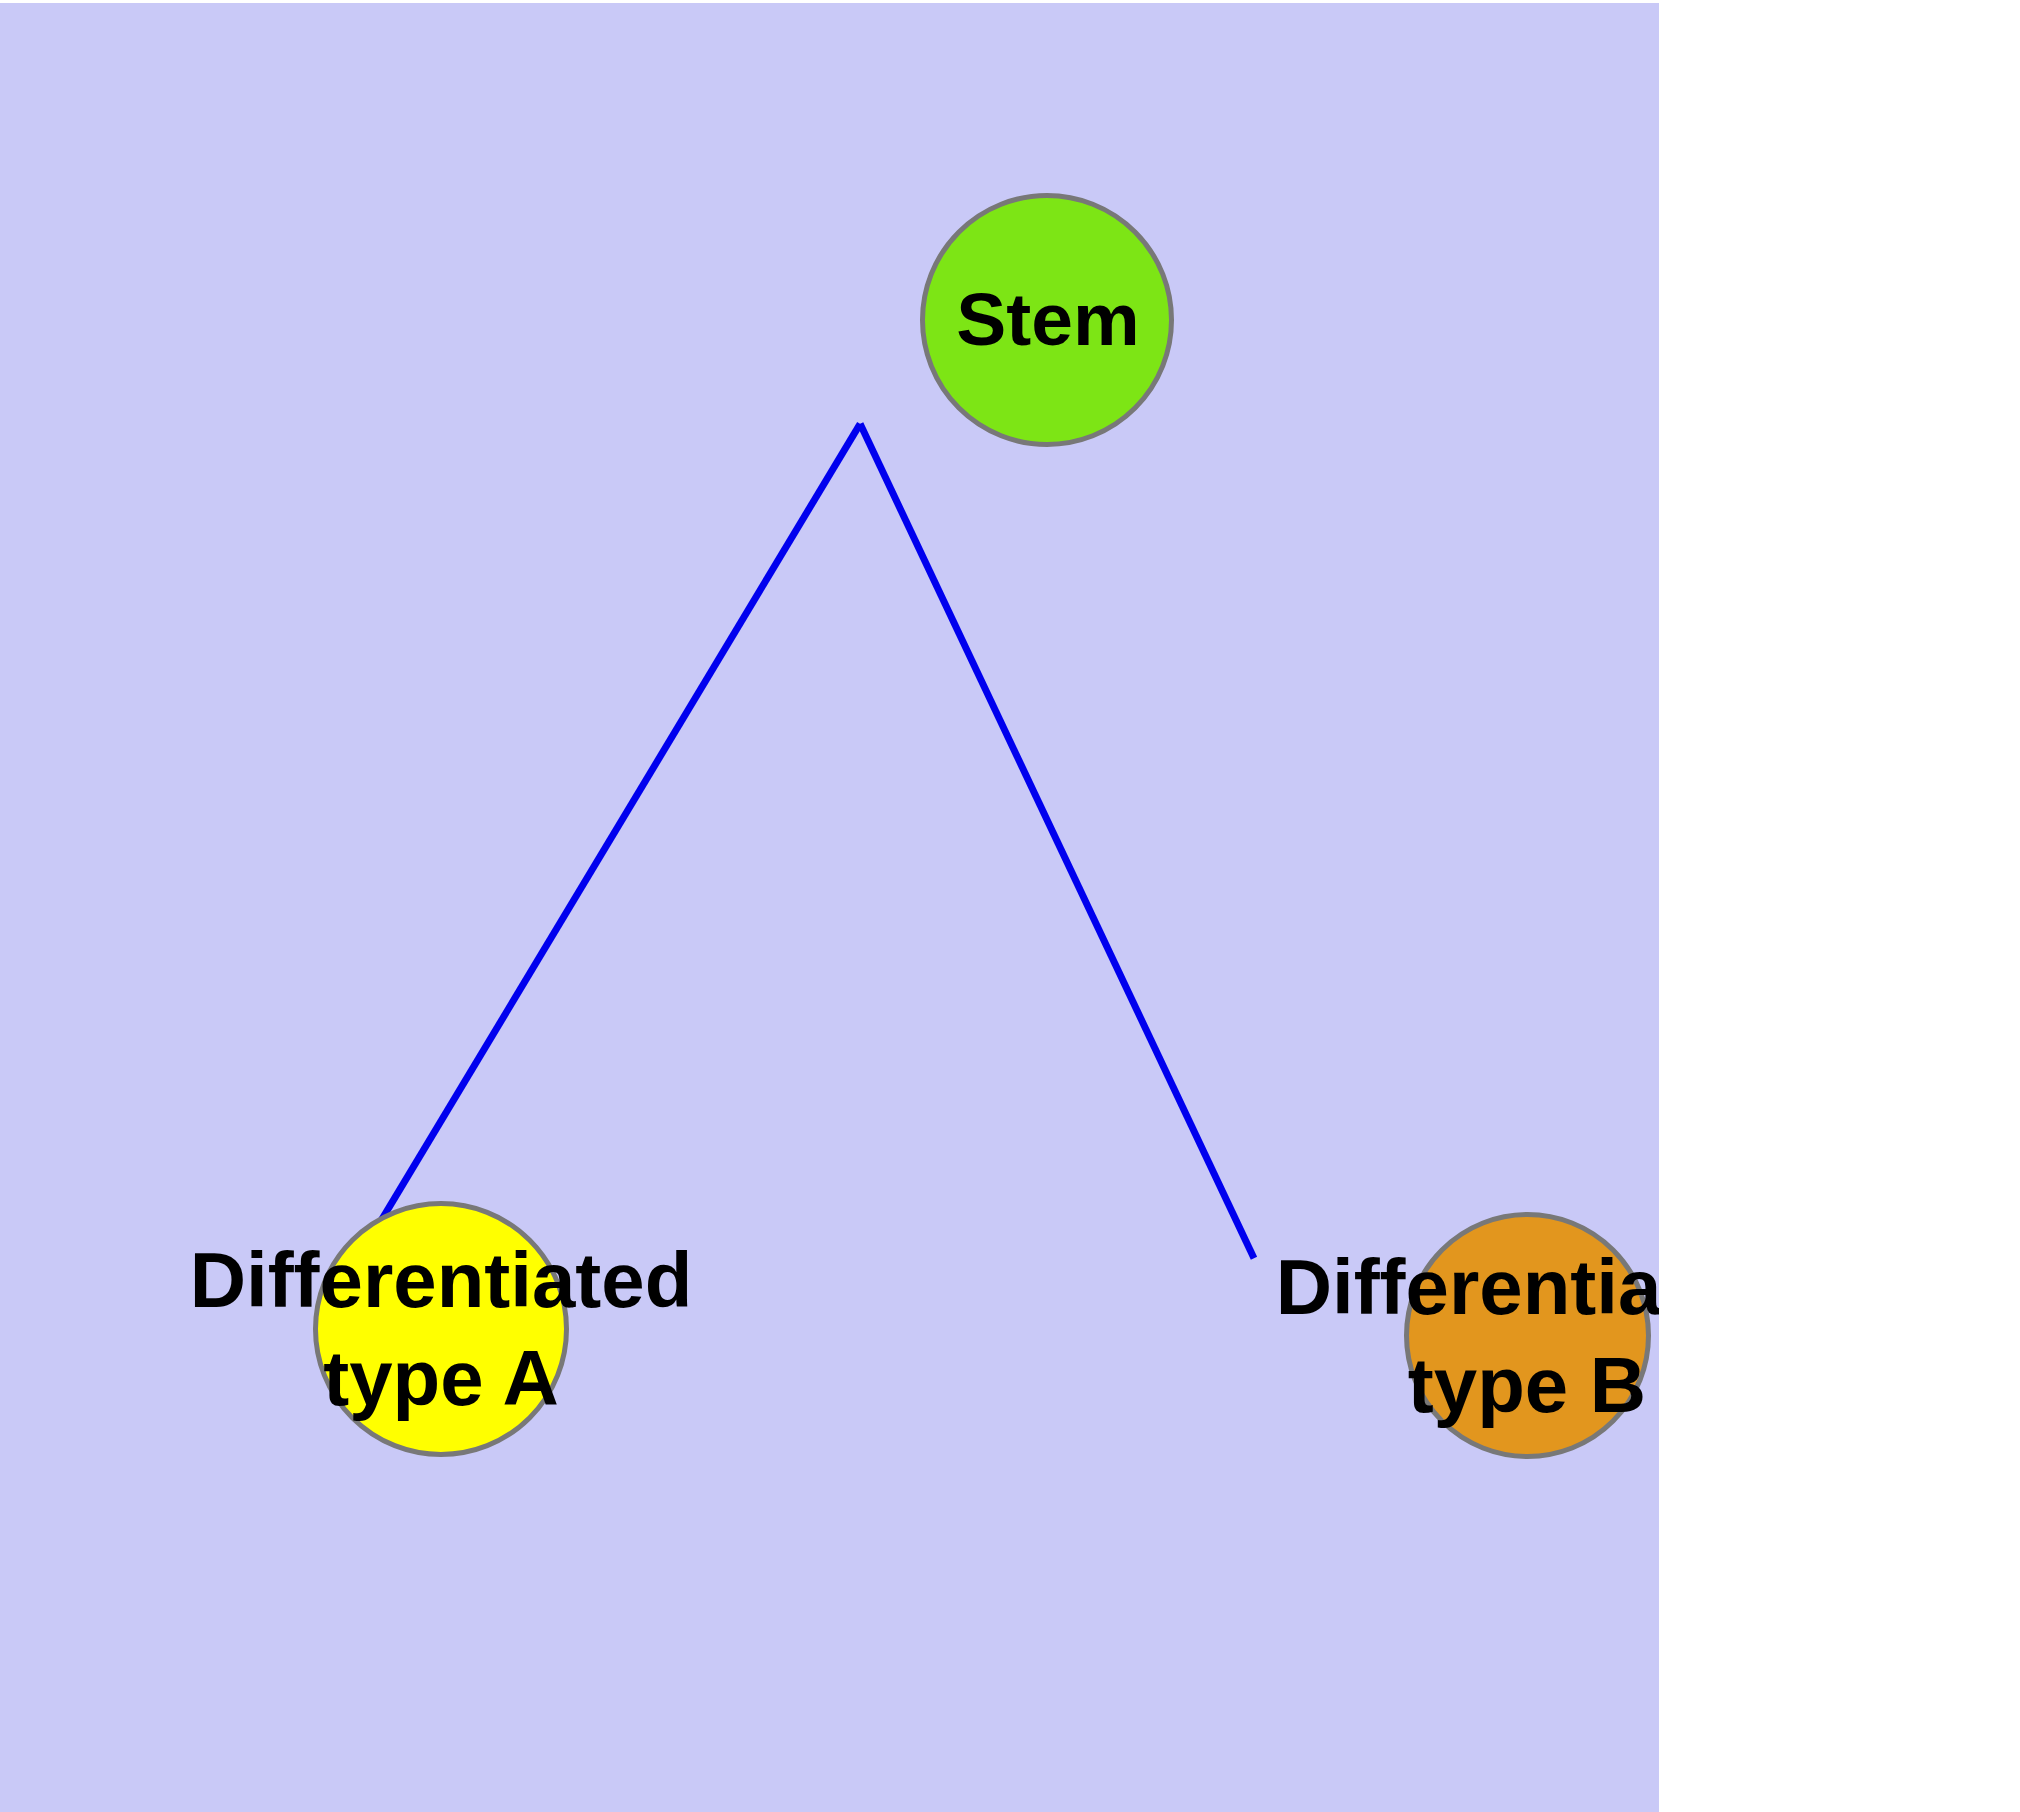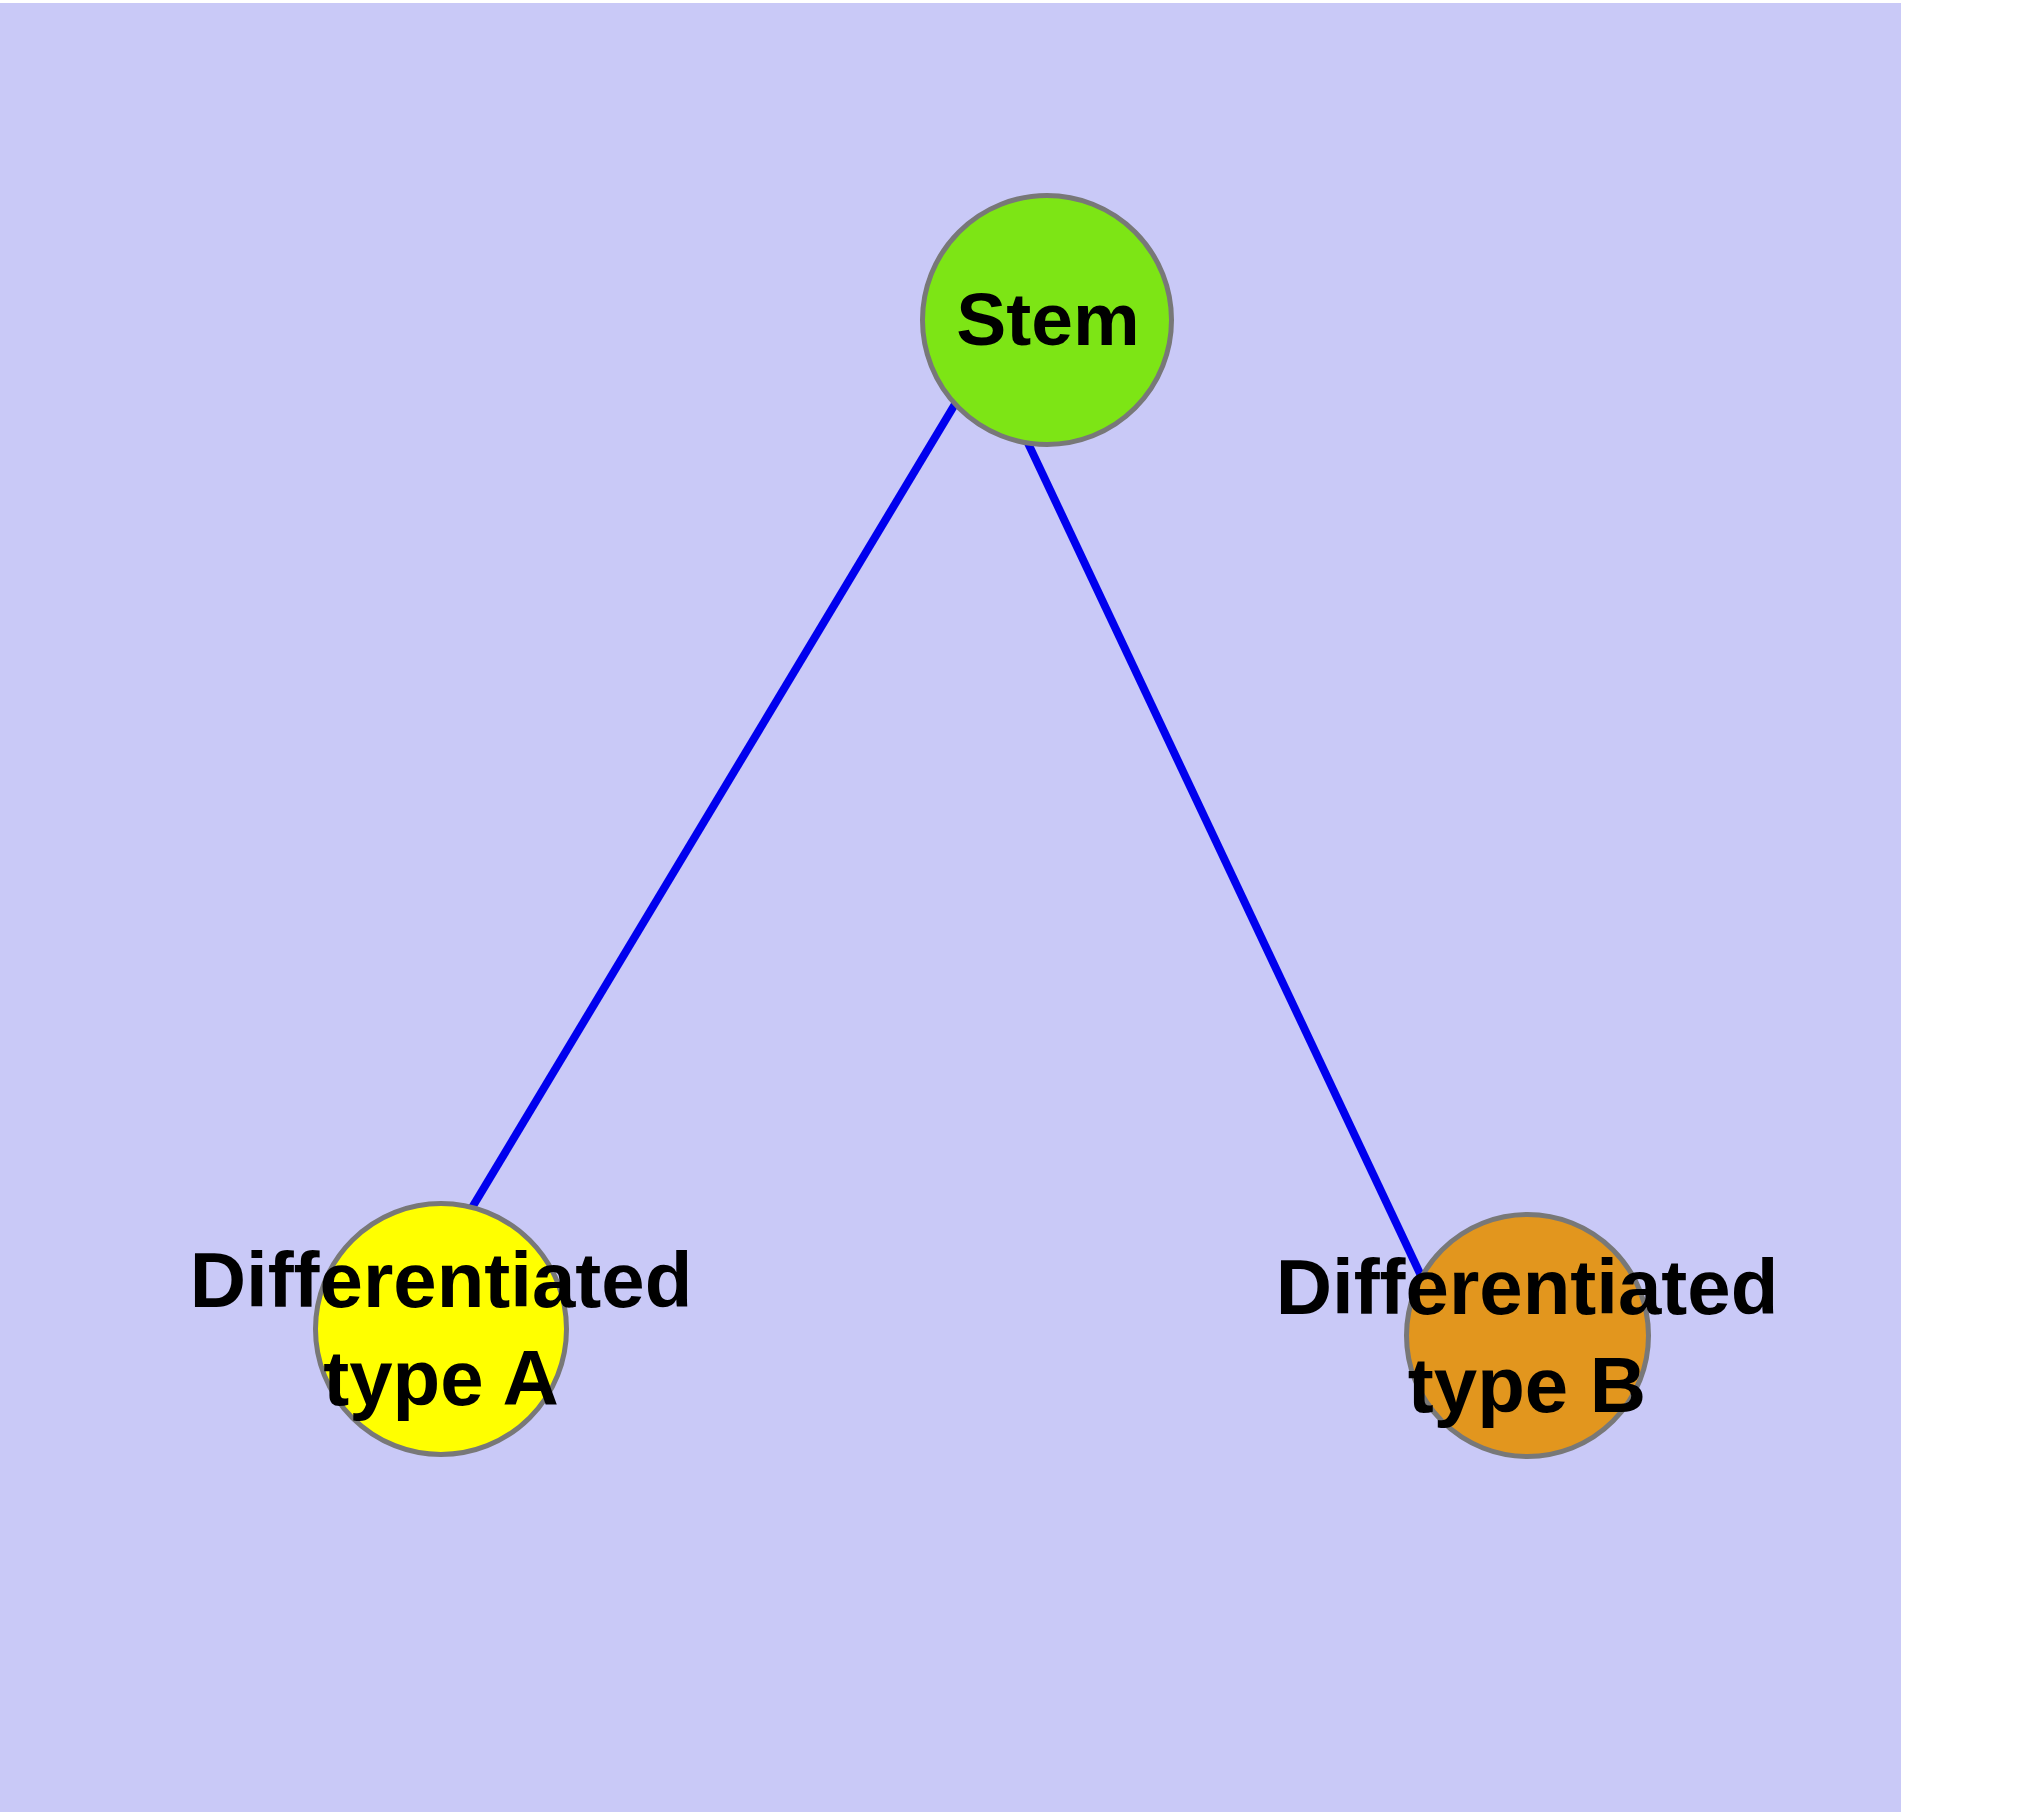--- a/index.html
+++ b/index.html
@@ -36,21 +36,21 @@
     color: #000000;
     text-align: center;
     white-space: pre;
     line-height: 1.25;
     pointer-events: none;
   }
 </style>
 </head>
 <body>
 
-<div class="canvas" style="width: 1901px; height: 1812px; background: rgb(201, 201, 247); border-top-color: rgb(255, 255, 255);">
+<div class="canvas" style="width: 1659px; height: 1812px; background: rgb(201, 201, 247); border-top-color: rgb(255, 255, 255);">
   <svg class="edges-layer" viewBox="0 0 2384 2138">
       <line x1="1236" y1="374" x2="520" y2="1565" stroke="#0000EE" stroke-width="10"></line>
       <line x1="1236" y1="374" x2="1802" y2="1573" stroke="#0000EE" stroke-width="10"></line>
     </svg>
   <div>
       <div class="node-circle" style="left: 920px; top: 190px; width: 254px; height: 254px; background: rgb(125, 229, 21); border: 5.1px solid rgb(120, 120, 120);"></div>
       <div class="node-label" style="left: 1048px; top: 317px; font-size: 75px; color: rgb(0, 0, 0);">Stem</div>
       <div class="node-circle" style="left: 313px; top: 1198px; width: 256px; height: 256px; background: rgb(255, 255, 0); border: 5.1px solid rgb(120, 120, 120);"></div>
       <div class="node-label" style="left: 441px; top: 1326px; font-size: 78px; color: rgb(0, 0, 0);">Differentiated
 type A</div>

